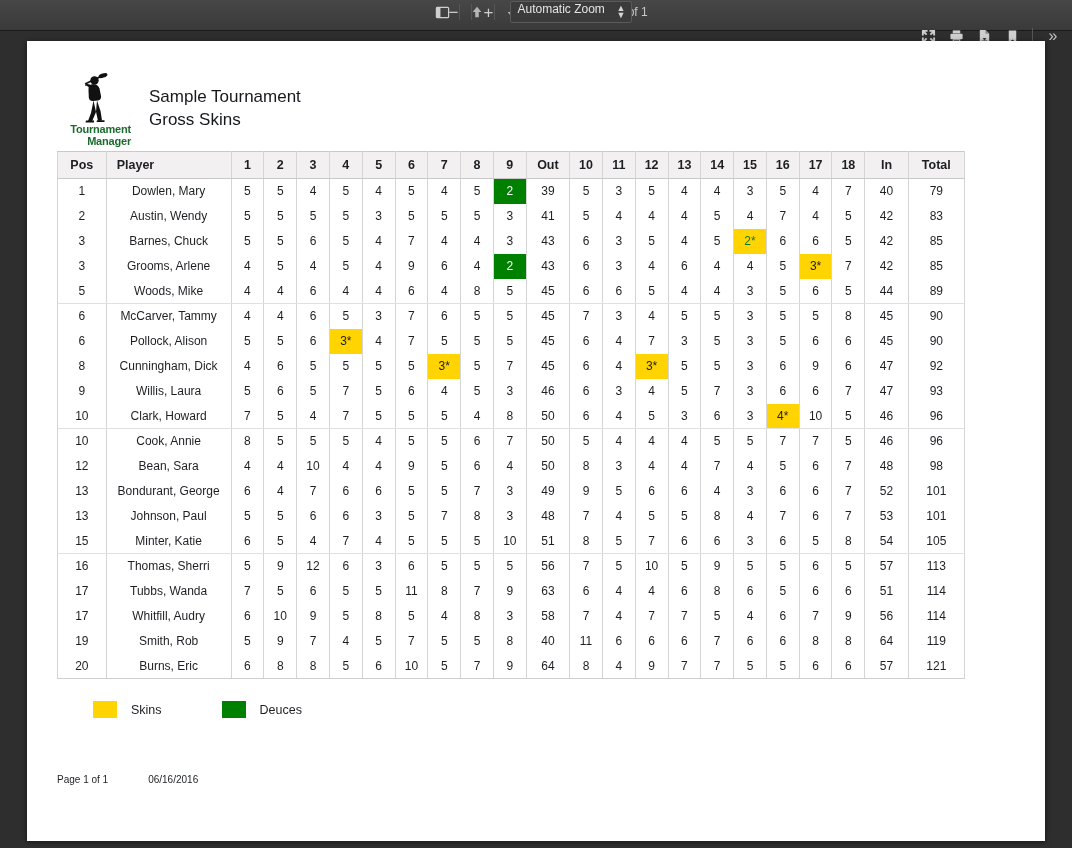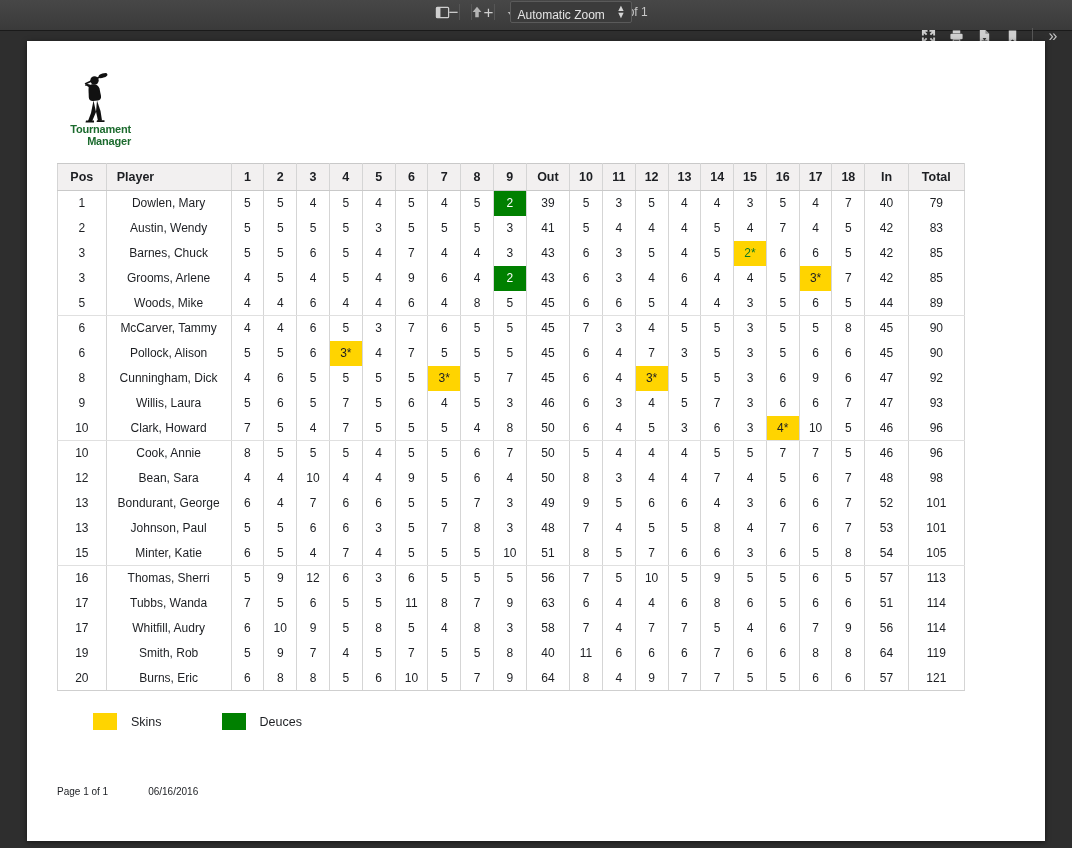--- a/index.html
+++ b/index.html
@@ -65,21 +65,21 @@
   #scale-select {
     height: 22px; min-width: 122px;
     background: #3b3b3b;
     border: 1px solid #5a5a5a;
     border-radius: 2px;
     color: #e4e4e4;
     font-family: "Liberation Sans", sans-serif;
     font-size: 12px;
     padding: 0 18px 0 7px;
     margin-left: 8px;
-    display: flex; align-items: flex-end;
+    display: flex; align-items: flex-start;
     position: relative;
     cursor: pointer;
   }
   #scale-select .updown {
     position: absolute; right: 5px; top: 50%;
     transform: translateY(-50%);
     font-size: 9px; line-height: 7px; color: #d6d6d6;
     text-align: center;
   }
   #tb-right {
@@ -116,21 +116,21 @@
   .rpt-title {
     margin-left: 18px; padding-top: 16px;
     font-size: 17px; color: #16181c; line-height: 23px;
     font-family: "Liberation Sans", sans-serif;
   }
 
   
   table.score {
     border-collapse: collapse;
     width: 908px;
-    margin-top: 16px;
+    margin-top: 4px;
     font-size: 12px;
     color: #1d1f23;
     table-layout: fixed;
   }
   table.score th, table.score td {
     border-left: 1px solid #d5d5d5;
     border-right: 1px solid #d5d5d5;
     height: 25px;
     text-align: center;
     font-weight: normal;
@@ -264,20 +264,24 @@
             <path d="M24.5 29.5 L22 42 L19 50 L23 50.6 L27 41 Z" fill="#111"></path>
             <path d="M28 29.5 L31.5 40 L33 49.5 L29 50 L27 40.5 Z" fill="#111"></path>
             <path d="M17 49.6 L25 49.6 L25 51.4 L16.5 51.4 Z" fill="#111"></path>
             <path d="M28 49.3 L35.5 49.3 L35.5 51.1 L27.6 51.1 Z" fill="#111"></path>
           </svg>
           <div class="logo-text">
             <div>Tournament</div>
             <div>Manager</div>
           </div>
         </div>
+        <div class="rpt-title">
+          <div>Sample Tournament</div>
+          <div>Gross Skins</div>
+        </div>
       </div>
 
       <table class="score">
         <thead>
           <tr id="head-row">
               <th class="th-pos">Pos</th>
               <th class="th-name">Player</th>
               <th class="th-hole">1</th>
               <th class="th-hole">2</th>
               <th class="th-hole">3</th>

